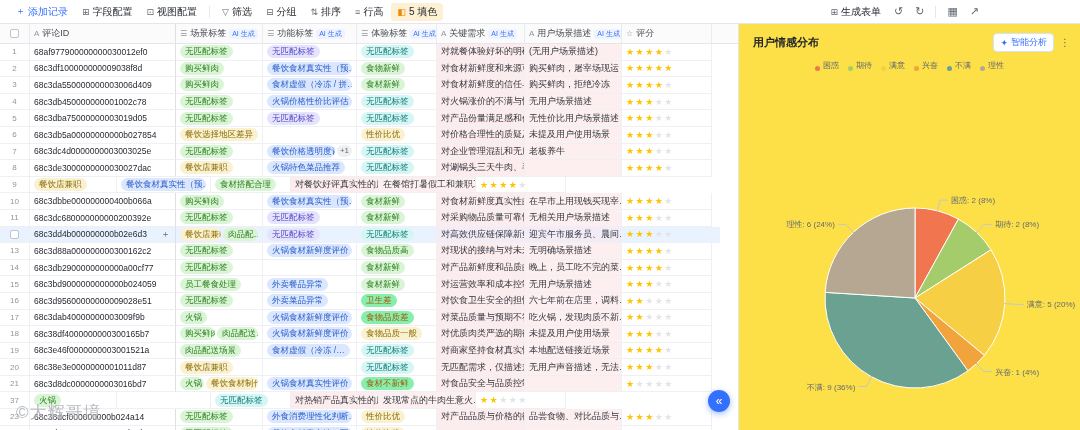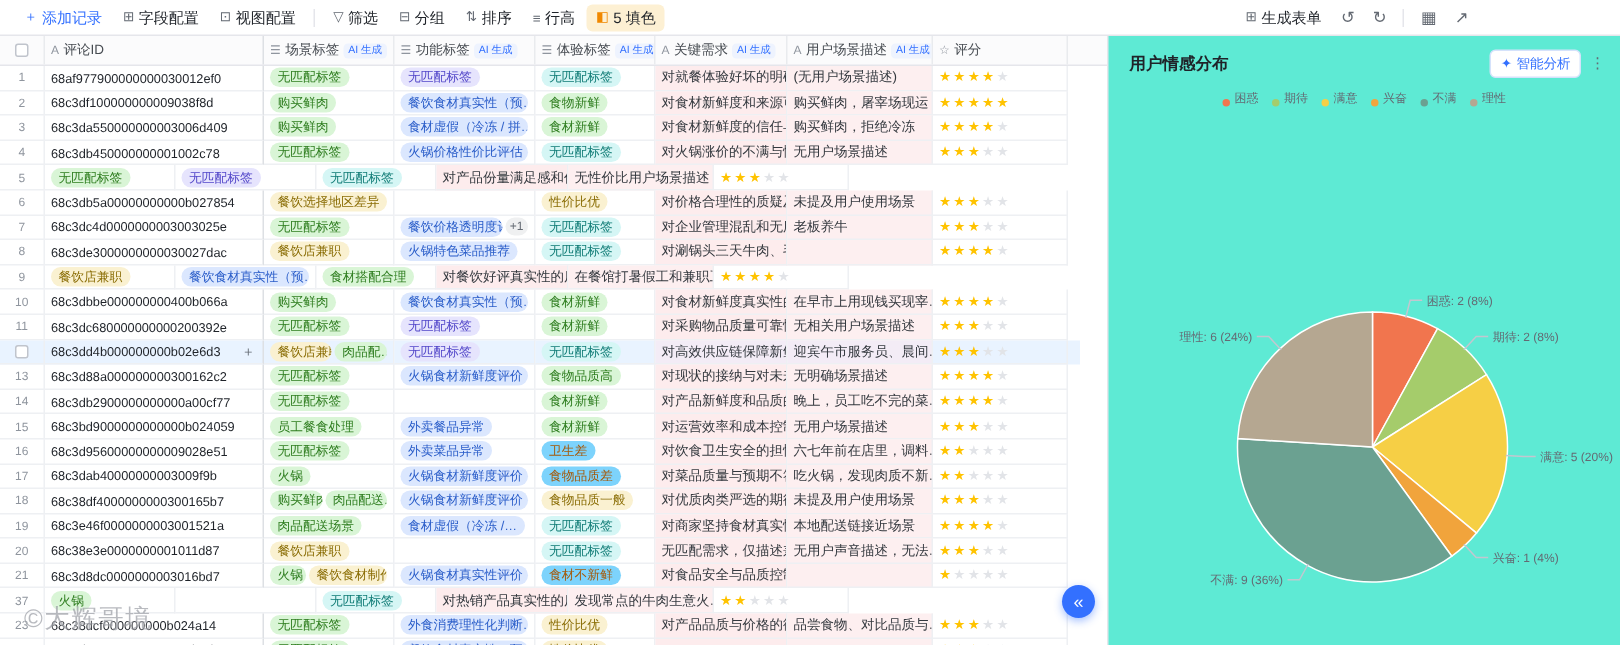--- a/index.html
+++ b/index.html
@@ -16,21 +16,21 @@
   .tbtn.add-record .ticon { color:#3370ff; }
   .tbtn.fill-chip { background:#fdf0d3; }
   .tbtn.fill-chip .ticon { color:#f08800; }
   .sep { width:1px; height:12px; background:#e5e6eb; margin:0 4px; flex:none; }
   .right-group { margin-left:auto; display:flex; align-items:center; gap:2px; padding-right:86px; }
   .icon-btn { padding:2px 5px; color:#646a73; font-size:11px; border-radius:4px; cursor:pointer; }
 
   
   .main { display:flex; height:406px; }
   .table-wrap { width:738px; position:relative; overflow:hidden; background:#fff; }
-  .chart-panel { flex:1; position:relative; border-left:1px solid #e5e6eb; background:#5eead4; overflow:hidden; }
+  .chart-panel { flex:1; position:relative; border-left:1px solid #e5e6eb; background:#fde047; overflow:hidden; }
 
   
   .thead { display:flex; height:20px; background:#fbfbfc; border-bottom:1px solid #e5e6eb;
     font-size:9px; color:#474c52; }
   .th { display:flex; align-items:center; gap:3px; padding:0 4px;
     border-right:1px solid #e9ebee; overflow:hidden; white-space:nowrap; flex:none; }
   .col-icon { color:#8f959e; font-size:8px; flex:none; }
   .ai-badge { background:#eef3fe; color:#3370ff; font-size:7px; border-radius:3px;
     padding:0 3px; height:10px; line-height:10px; flex:none; }
   .c-num { width:30px; justify-content:center; }
@@ -55,21 +55,21 @@
   .trow.selected .cell { background:#e9f3ff; }
   .trow.selected .cell.c-need, .trow.selected .cell.c-desc { background:#f3ecf6; }
   .cbx { width:9px; height:9px; border:1px solid #c0c4cc; border-radius:2px; background:#fff; flex:none; }
   .expand-plus { margin-left:auto; color:#646a73; font-size:9px; padding:0 1px; cursor:pointer; }
 
   .tag { display:inline-block; height:13px; line-height:13px; padding:0 5px; border-radius:7px;
     font-size:8.5px; overflow:hidden; white-space:nowrap; vertical-align:middle; flex-shrink:1; }
   .tag + .tag { margin-left:2px; }
   .tag.green  { background:#d9f5d6; color:#2e7d1f; }
   .tag.yellow { background:#faf1d1; color:#8a6d05; }
-  .tag.orange { background:#7dd3fc; color:#a4590a; }
+  .tag.orange { background:#86efac; color:#a4590a; }
   .tag.blue   { background:#dbe7fe; color:#2a5dc9; }
   .tag.cyan   { background:#d5f6f5; color:#0f7b75; }
   .tag.purple { background:#e6e4fd; color:#5246c9; }
   .extra-chip { background:#eff0f1; color:#646a73; font-size:8px; border-radius:7px;
     padding:0 3px; margin-left:2px; height:12px; line-height:12px; flex:none; }
 
   .star { color:#e2e4e8; font-size:9px; letter-spacing:1.5px; }
   .star.on { color:#ffc300; }
 
   .float-btn { position:absolute; right:8px; bottom:18px; width:22px; height:22px;
@@ -281,20 +281,23 @@
             <span class="star on">★</span>
             <span class="star on">★</span>
             <span class="star on">★</span>
             <span class="star">★</span>
             <span class="star">★</span>
           </div>
           <div class="cell c-fill"></div>
         </div>
         <div class="trow">
           <div class="cell c-num">5</div>
+          <div class="cell c-id">
+            <span>68c3dba75000000003019d05</span>
+          </div>
           <div class="cell c-scene">
             <span class="tag green">无匹配标签</span>
           </div>
           <div class="cell c-func">
             <span class="tag purple">无匹配标签</span>
           </div>
           <div class="cell c-exp">
             <span class="tag cyan">无匹配标签</span>
           </div>
           <div class="cell c-need">对产品份量满足感和价…</div>

